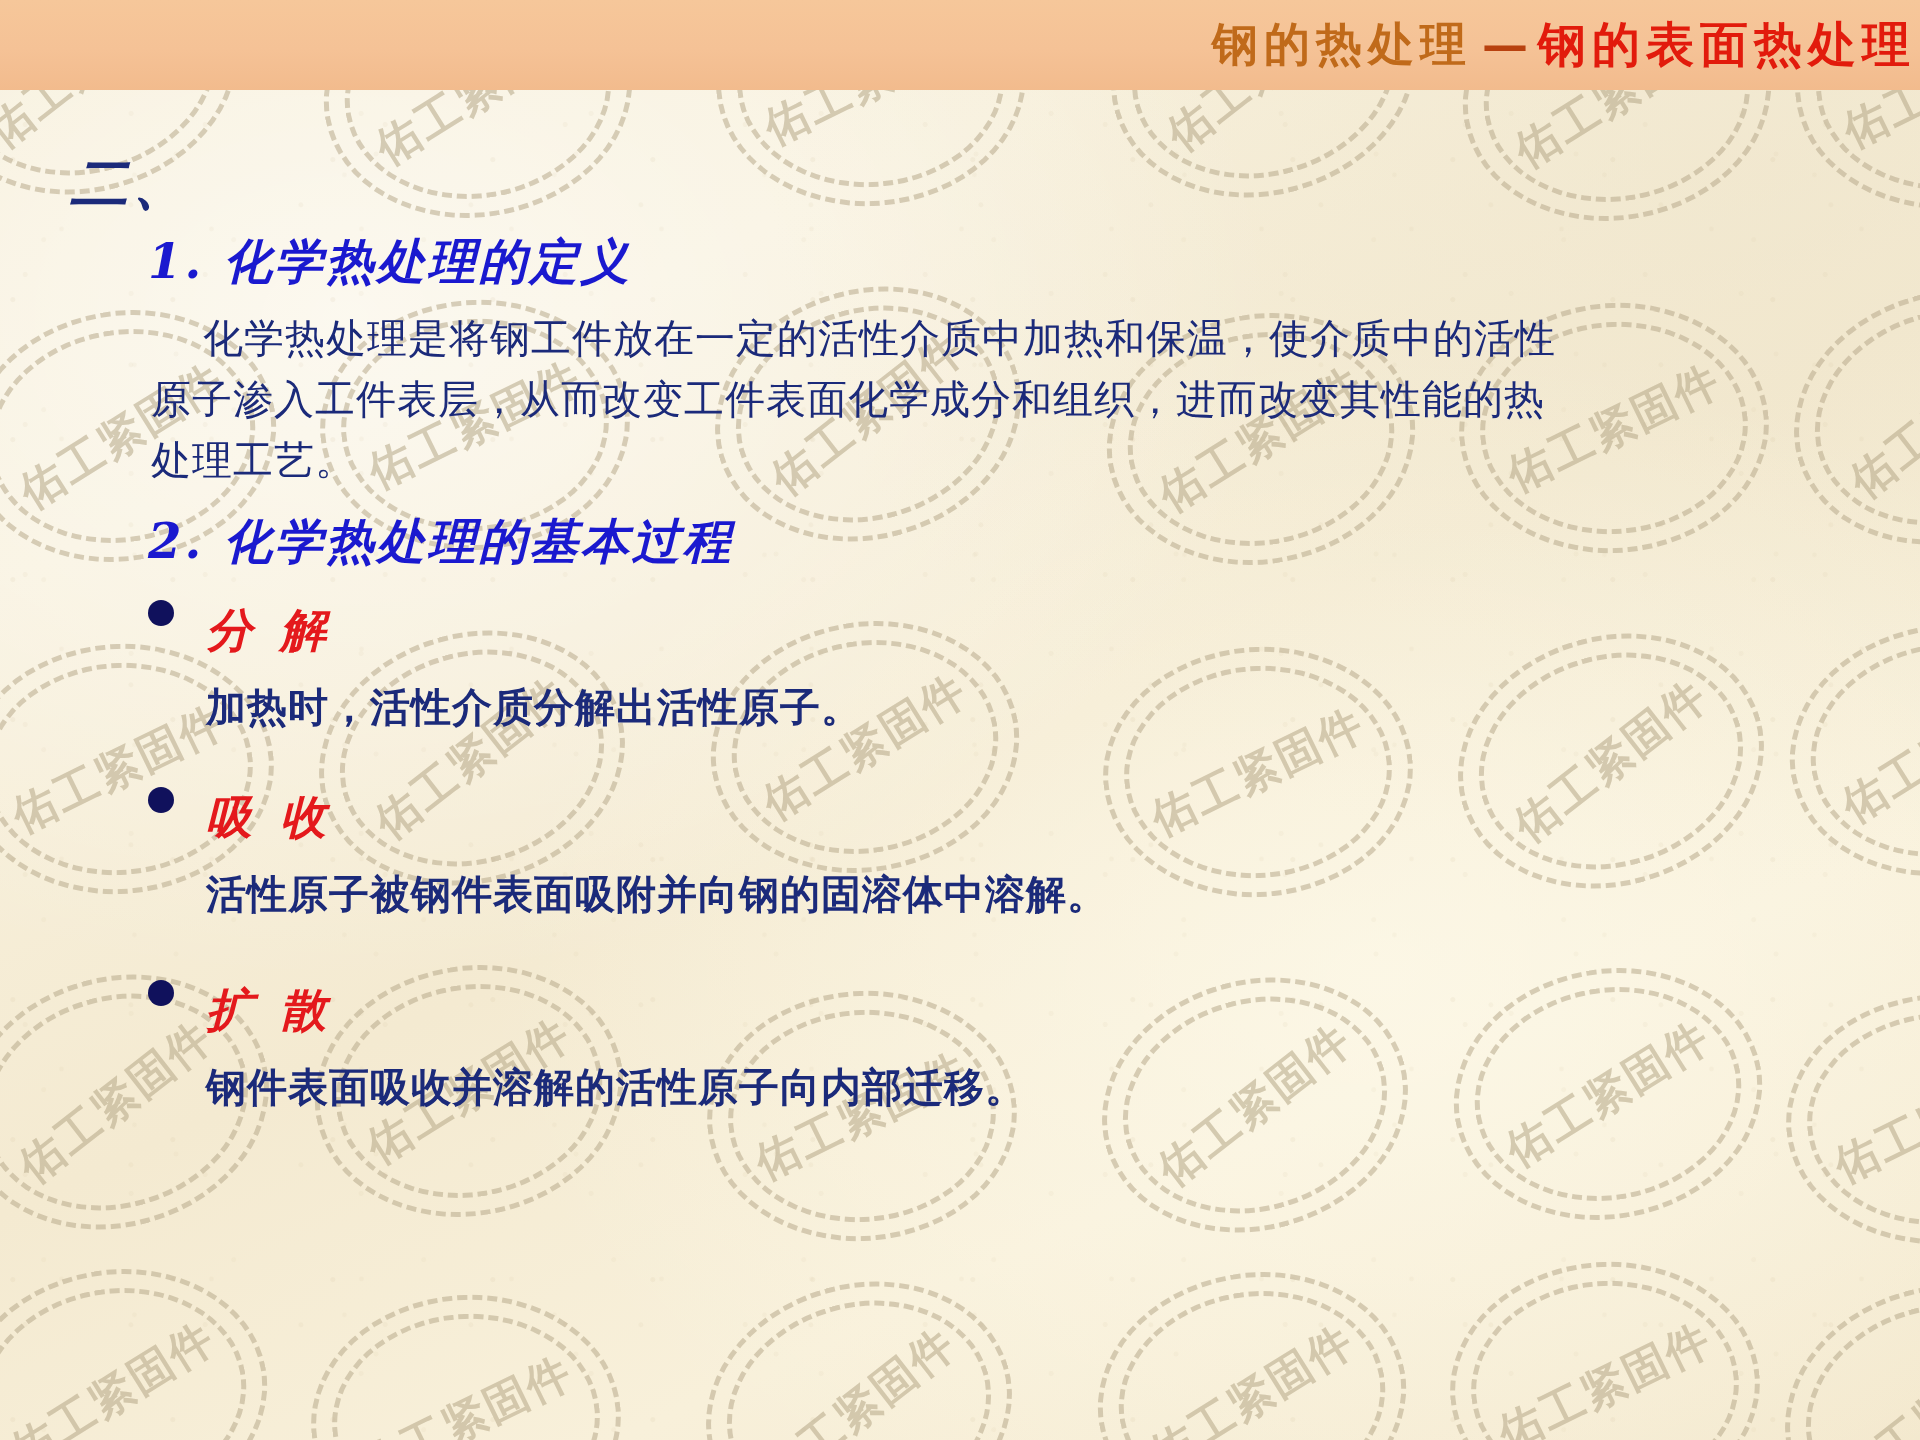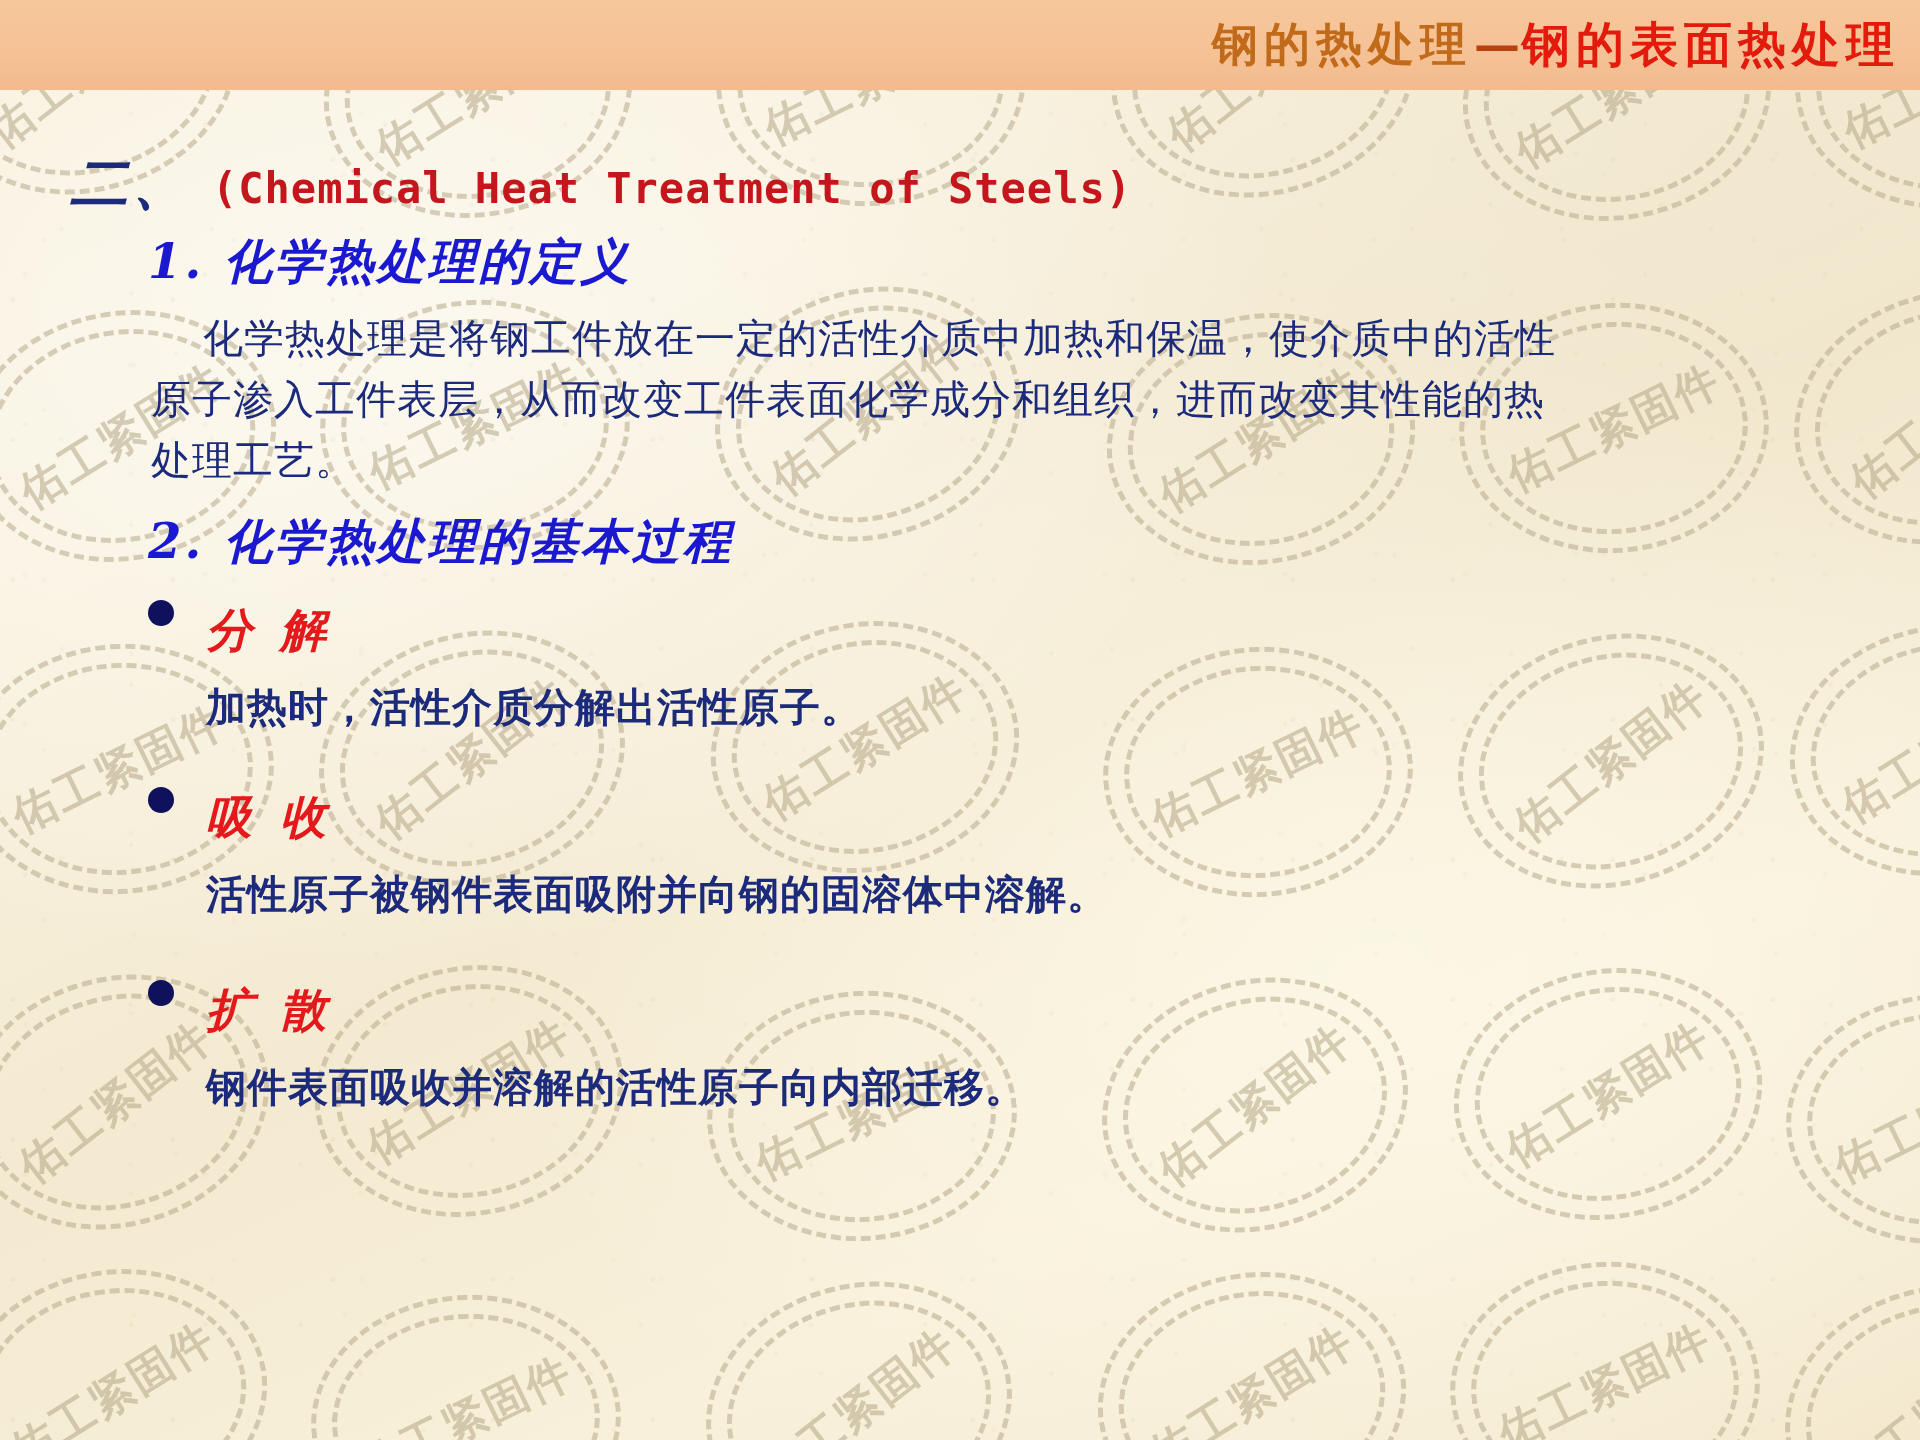--- a/index.html
+++ b/index.html
@@ -61,24 +61,25 @@
   }
 
   
   #header{
     position:absolute; left:0; top:0;
     width:1920px; height:90px;
     background:linear-gradient(180deg,#f6c79a 0%,#f5c296 55%,#f2bb8d 100%);
     overflow:hidden;
   }
   #header .hdr-inner{
-    position:absolute; right:20px; top:0;
+    position:absolute; right:4px; top:0;
     height:90px;
     display:flex; align-items:center; justify-content:flex-end;
     white-space:nowrap;
+    gap:8px;
   }
   .hdr-a{
     font-family:"DejaVu Serif","Liberation Serif",serif;
     font-size:46px; font-weight:700; color:#c06a1a;
     letter-spacing:6px;
   }
   .hdr-dash{
     font-family:"DejaVu Serif","Liberation Serif",serif;
     font-size:46px; font-weight:700; color:#b8410f;
     margin:0 2px;
@@ -313,21 +314,20 @@
       <span class="hdr-a">钢的热处理</span>
       <span class="hdr-dash">—</span>
       <span class="hdr-b">钢的表面热处理</span>
     </div>
   </div>
 
   <div id="content">
 
     <div class="h2-row">
       <span class="h2-cn">二、</span>
-      <span class="h2-en">(Chemical Heat Treatment of Steels)</span>
     </div>
 
     <div class="h3" id="h3-1">1. 化学热处理的定义</div>
 
     <div class="para">化学热处理是将钢工件放在一定的活性介质中加热和保温，使介质中的活性原子渗入工件表层，从而改变工件表面化学成分和组织，进而改变其性能的热处理工艺。</div>
 
     <div class="h3" id="h3-2">2. 化学热处理的基本过程</div>
 
     <div class="bullets">
 

